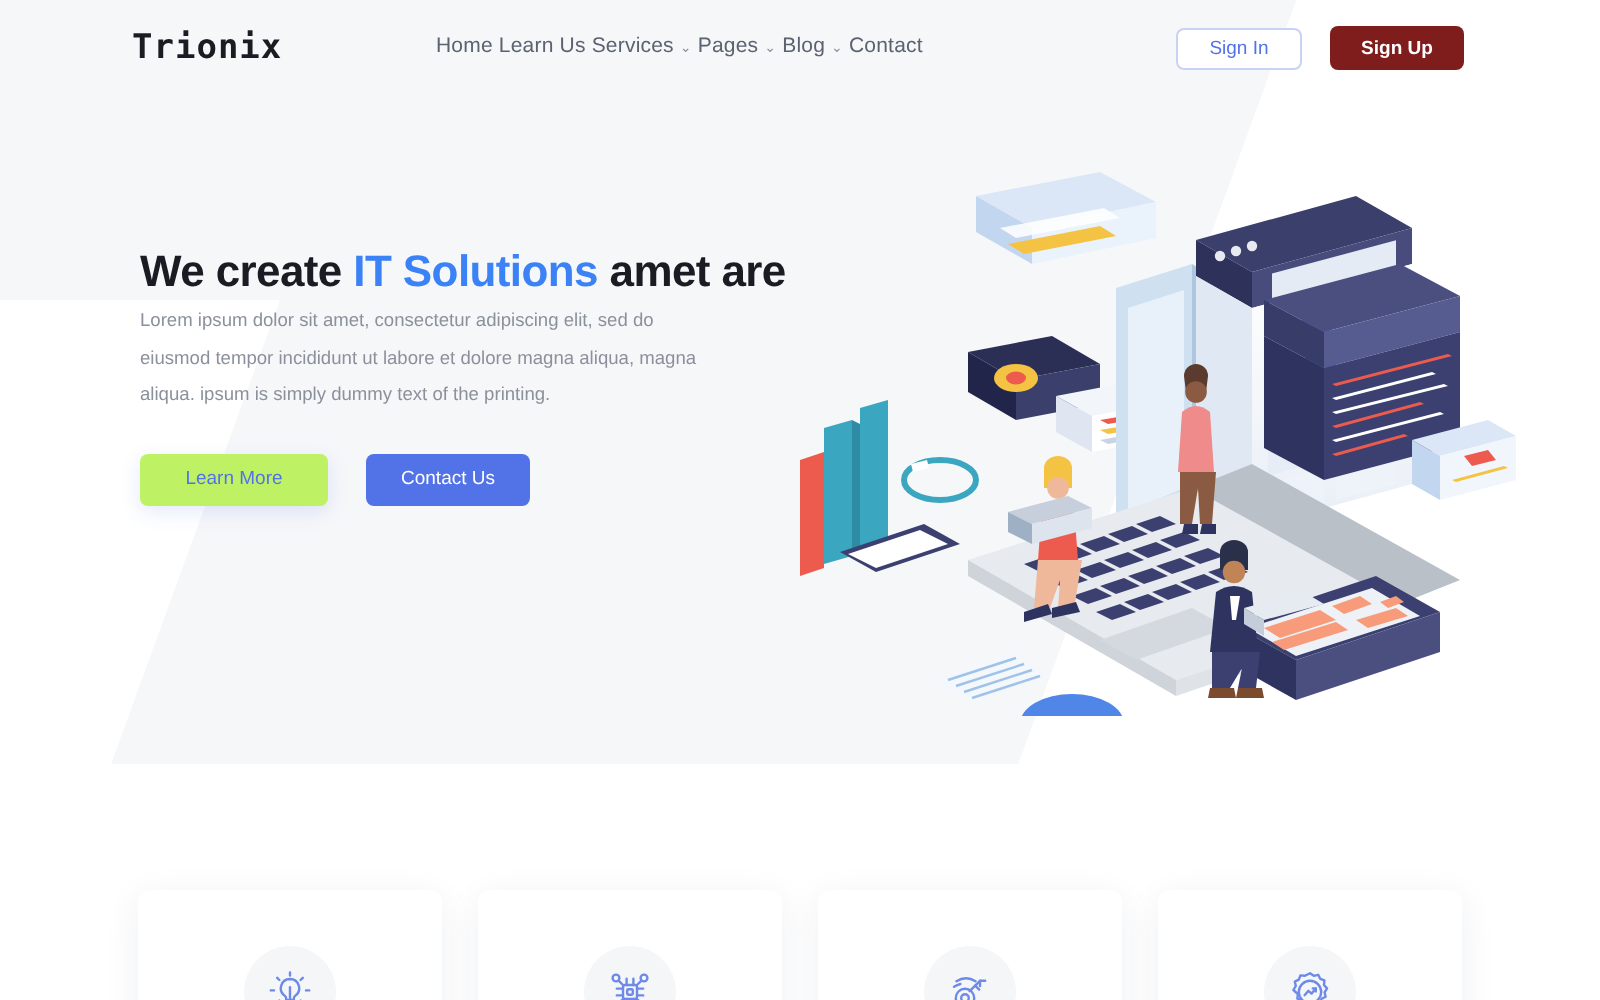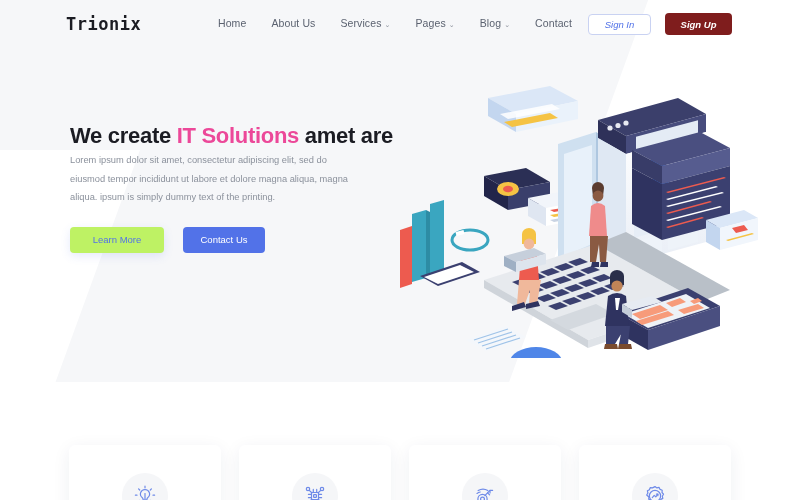--- a/index.html
+++ b/index.html
@@ -42,53 +42,53 @@
     position: absolute; left: 0; top: 0; width: 800px; height: 48px;
     display: flex; align-items: center; z-index: 40;
   }
   .logo {
     position: absolute; left: 66px; top: 14px;
     font-family: "DejaVu Sans Mono", "Liberation Mono", monospace;
     font-size: 17px; font-weight: 700; letter-spacing: .5px; color: #1b1c23;
   }
   .nav-links {
     position: absolute; left: 218px; top: 17px;
-    display: flex; align-items: center; gap: 25px;
+    display: flex; align-items: center; gap: 3px;
   }
   .nav-link {
     display: flex; align-items: center; gap: 3px;
     font-size: 10.5px; color: #5b6270; white-space: nowrap;
     cursor: pointer; letter-spacing: .1px;
   }
   .caret { font-size: 7px; color: #8b919c; line-height: 1; position: relative; top: 1px; }
 
   .auth {
     position: absolute; right: 68px; top: 13px;
-    display: flex; align-items: center; gap: 14px; font-style: italic;
+    display: flex; align-items: center; gap: 14px;
   }
   .btn-signin {
     width: 63px; height: 21px; border: 1px solid #c9d2f2; border-radius: 4px;
     background: #ffffff; color: #5272e8; font-size: 9.5px;
     display: flex; align-items: center; justify-content: center; cursor: pointer;
     font-family: "Liberation Sans", sans-serif;
   }
   .btn-signup {
     width: 67px; height: 22px; border: none; border-radius: 4px;
     background: #7f1d1d; color: #ffffff; font-size: 9.5px; font-weight: 700;
     display: flex; align-items: center; justify-content: center; cursor: pointer;
     font-family: "Liberation Sans", sans-serif;
   }
 
   
   .hero-copy { position: absolute; left: 70px; top: 120px; width: 330px; z-index: 30; }
   .hero-title {
     font-size: 22px; line-height: 31px; font-weight: 700;
     color: #1b1c23; letter-spacing: -.3px;
   }
-  .hero-title .accent { color: #ec4899; }
+  .hero-title .accent { color: #3b82f6; }
   .hero-sub {
     margin-top: 0; width: 290px;
     font-size: 9.3px; line-height: 18.5px; color: #8b919c;
   }
   .hero-actions { margin-top: 20px; display: flex; align-items: center; gap: 19px; }
   .btn-learn {
     width: 94px; height: 26px; border-radius: 4px; background: #bef264;
     box-shadow: 0 3px 10px rgba(82,114,232,.15);
     color: #5272e8; font-size: 9.5px;
     display: flex; align-items: center; justify-content: center; cursor: pointer;
@@ -131,21 +131,21 @@
   <div class="hero-bottom-white"></div>
 
   <div class="navbar">
     <div class="logo">Trionix</div>
 
     <div class="nav-links">
       <div class="nav-link">
         <span>Home</span>
       </div>
       <div class="nav-link">
-        <span>About Us</span>
+        <span>Learn Us</span>
       </div>
       <div class="nav-link">
         <span>Services</span>
         <span class="caret">⌄</span>
       </div>
       <div class="nav-link">
         <span>Pages</span>
         <span class="caret">⌄</span>
       </div>
       <div class="nav-link">

